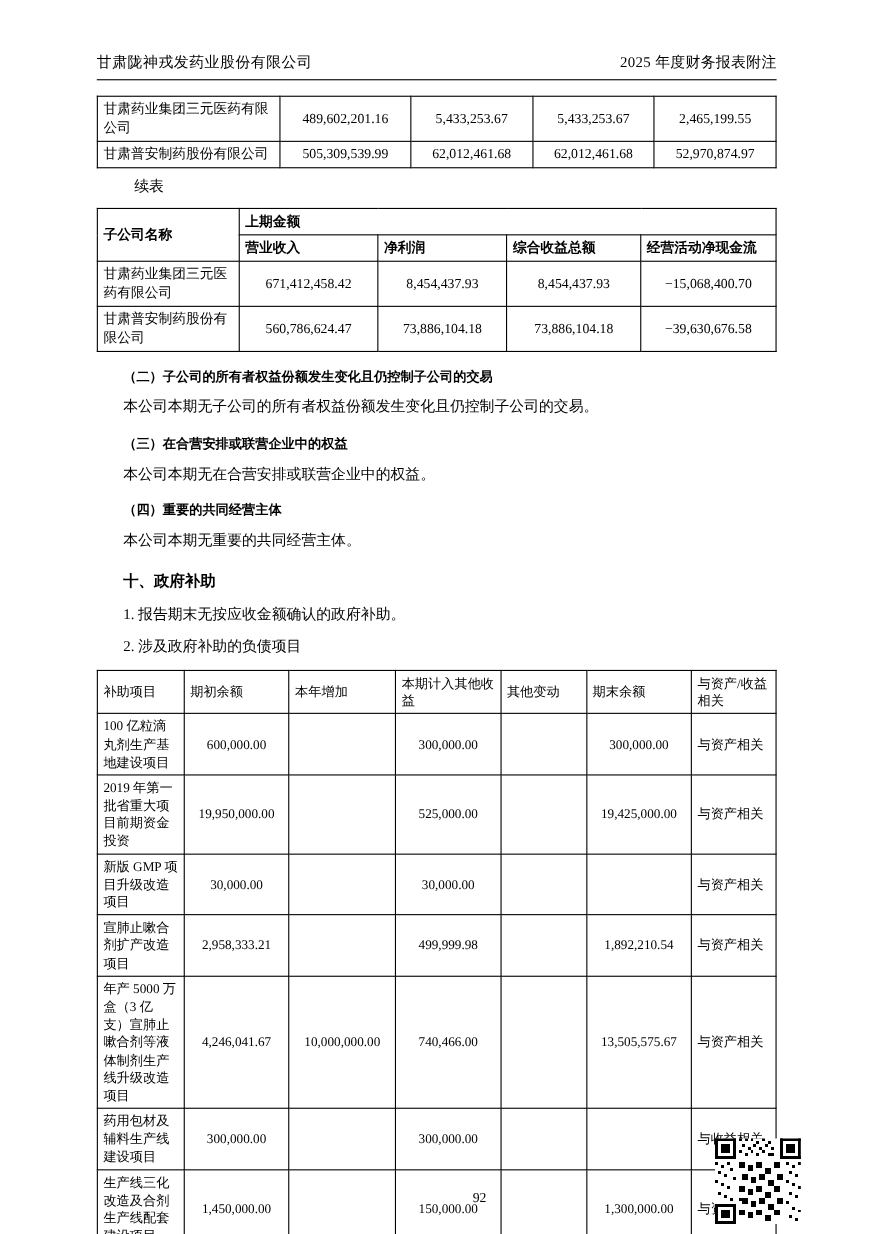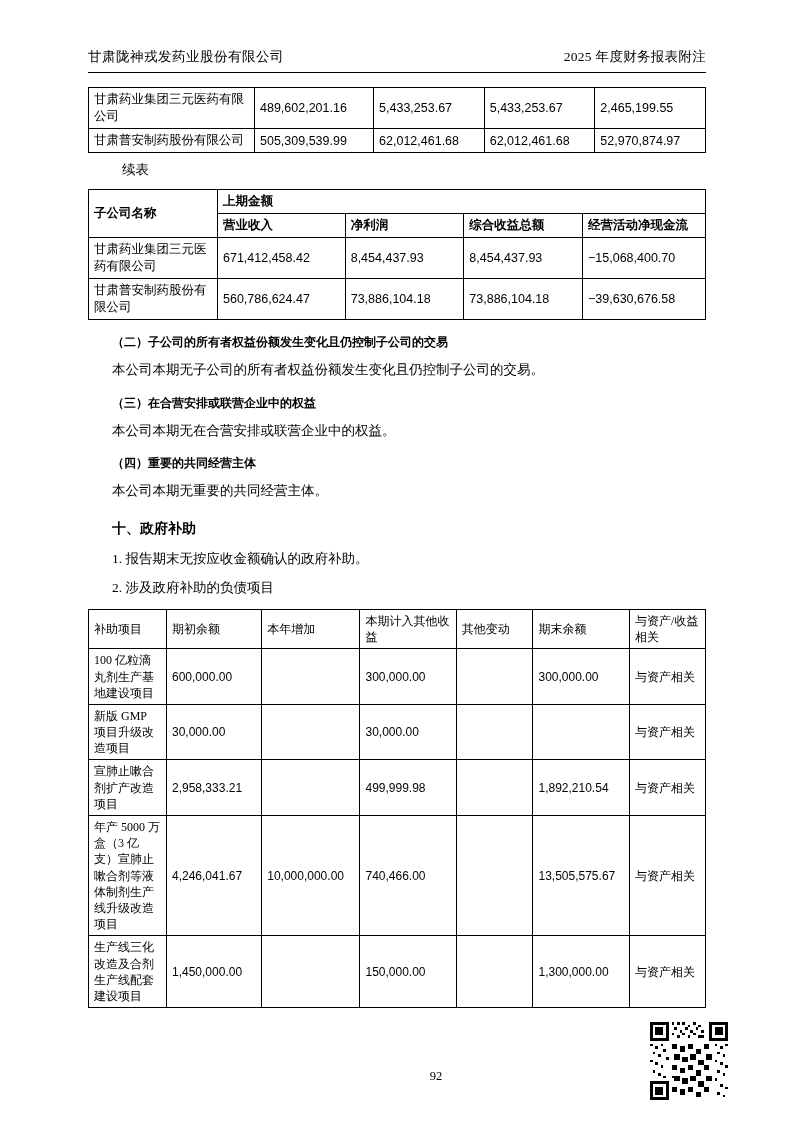--- a/index.html
+++ b/index.html
@@ -34,21 +34,21 @@
   table {
     border-collapse:collapse;
     width:100%;
     font-size:12.5px;
   }
   table.t1 td, table.t2 td, table.t2 th, table.t3 td, table.t3 th {
     border:1px solid #000;
     padding:3px 5px;
     vertical-align:middle;
   }
-  .num { text-align:left; font-family:Liberation Sans, sans-serif; }
+  .num { text-align:center; font-family:Liberation Serif, serif; }
   .ctr { text-align:left; }
   .lbl { text-align:left; }
   .cont-label {
     font-size:13.5px;
     margin:8px 0 10px 34px;
   }
   .sec-head {
     font-size:12px;
     font-weight:bold;
     margin:14px 0 8px 24px;
@@ -180,20 +180,29 @@
       <tr>
         <td class="lbl">100 亿粒滴丸剂生产基地建设项目</td>
         <td class="num">600,000.00</td>
         <td class="num"></td>
         <td class="num">300,000.00</td>
         <td class="num"></td>
         <td class="num">300,000.00</td>
         <td class="lbl">与资产相关</td>
       </tr>
 
+      <tr>
+        <td class="lbl">2019 年第一批省重大项目前期资金投资</td>
+        <td class="num">19,950,000.00</td>
+        <td class="num"></td>
+        <td class="num">525,000.00</td>
+        <td class="num"></td>
+        <td class="num">19,425,000.00</td>
+        <td class="lbl">与资产相关</td>
+      </tr>
 
       <tr>
         <td class="lbl">新版 GMP 项目升级改造项目</td>
         <td class="num">30,000.00</td>
         <td class="num"></td>
         <td class="num">30,000.00</td>
         <td class="num"></td>
         <td class="num"></td>
         <td class="lbl">与资产相关</td>
       </tr>
@@ -211,20 +220,29 @@
       <tr>
         <td class="lbl">年产 5000 万盒（3 亿支）宣肺止嗽合剂等液体制剂生产线升级改造项目</td>
         <td class="num">4,246,041.67</td>
         <td class="num">10,000,000.00</td>
         <td class="num">740,466.00</td>
         <td class="num"></td>
         <td class="num">13,505,575.67</td>
         <td class="lbl">与资产相关</td>
       </tr>
 
+      <tr>
+        <td class="lbl">药用包材及辅料生产线建设项目</td>
+        <td class="num">300,000.00</td>
+        <td class="num"></td>
+        <td class="num">300,000.00</td>
+        <td class="num"></td>
+        <td class="num"></td>
+        <td class="lbl">与收益相关</td>
+      </tr>
 
       <tr>
         <td class="lbl">生产线三化改造及合剂生产线配套建设项目</td>
         <td class="num">1,450,000.00</td>
         <td class="num"></td>
         <td class="num">150,000.00</td>
         <td class="num"></td>
         <td class="num">1,300,000.00</td>
         <td class="lbl">与资产相关</td>
       </tr>

